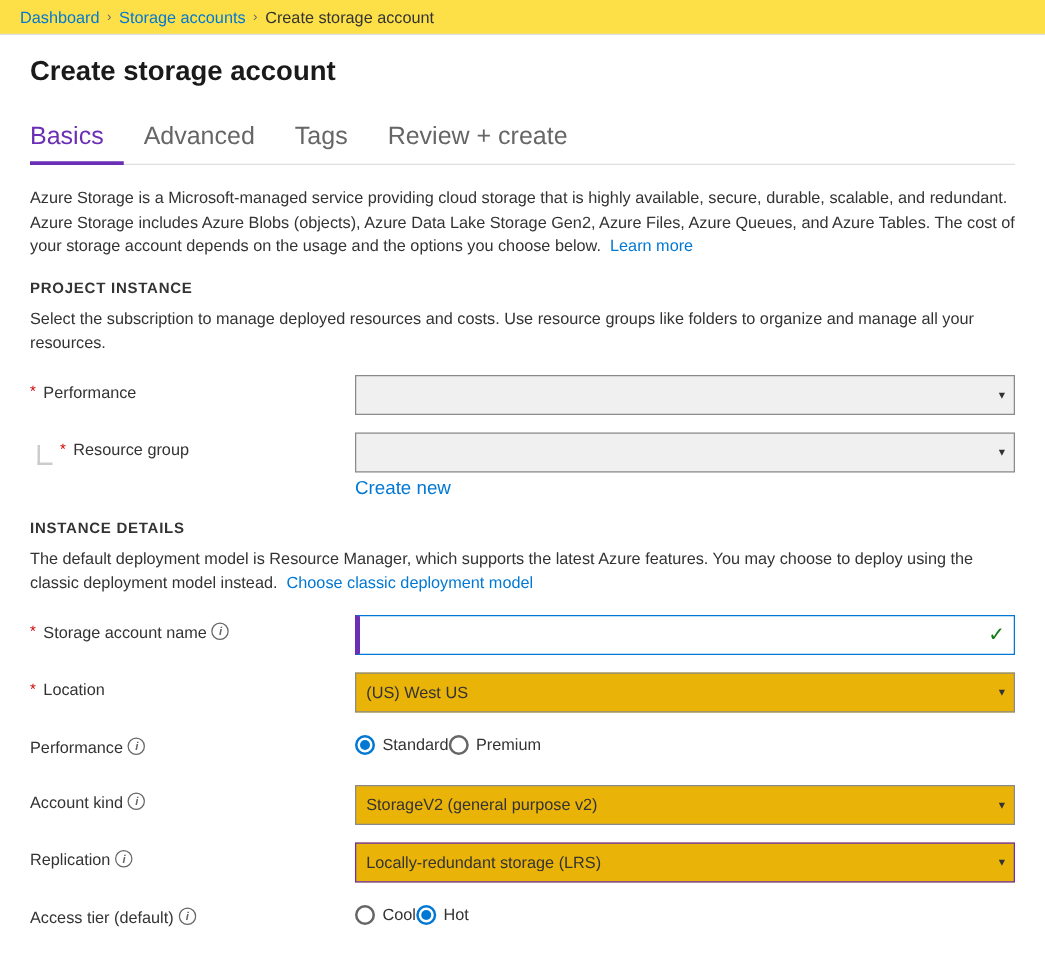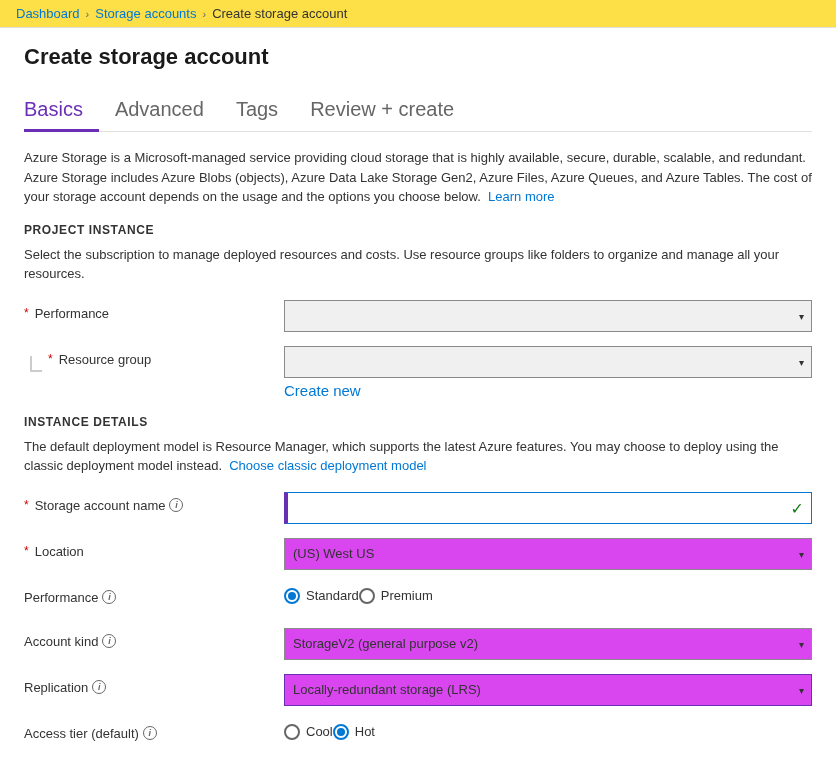--- a/index.html
+++ b/index.html
@@ -132,21 +132,21 @@
     }
 
     .select-wrapper {
       position: relative;
       width: 100%;
     }
     .select-control {
       width: 100%;
       padding: 5px 30px 5px 8px;
       border: 1px solid #8a8a8a;
-      background: #d946ef;
+      background: #eab308;
       font-size: 13px;
       color: #333;
       appearance: none;
       cursor: pointer;
       height: 32px;
       outline: none;
     }
     .select-chevron {
       position: absolute;
       right: 8px;

